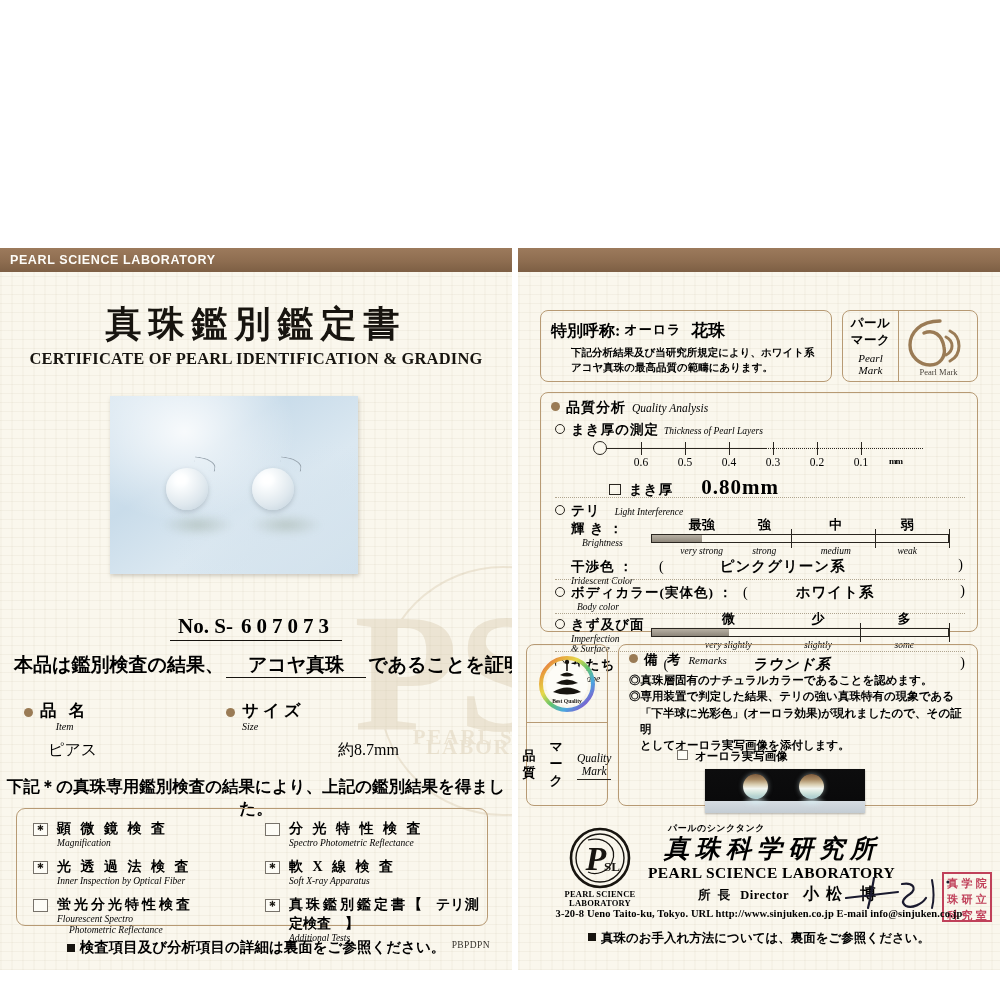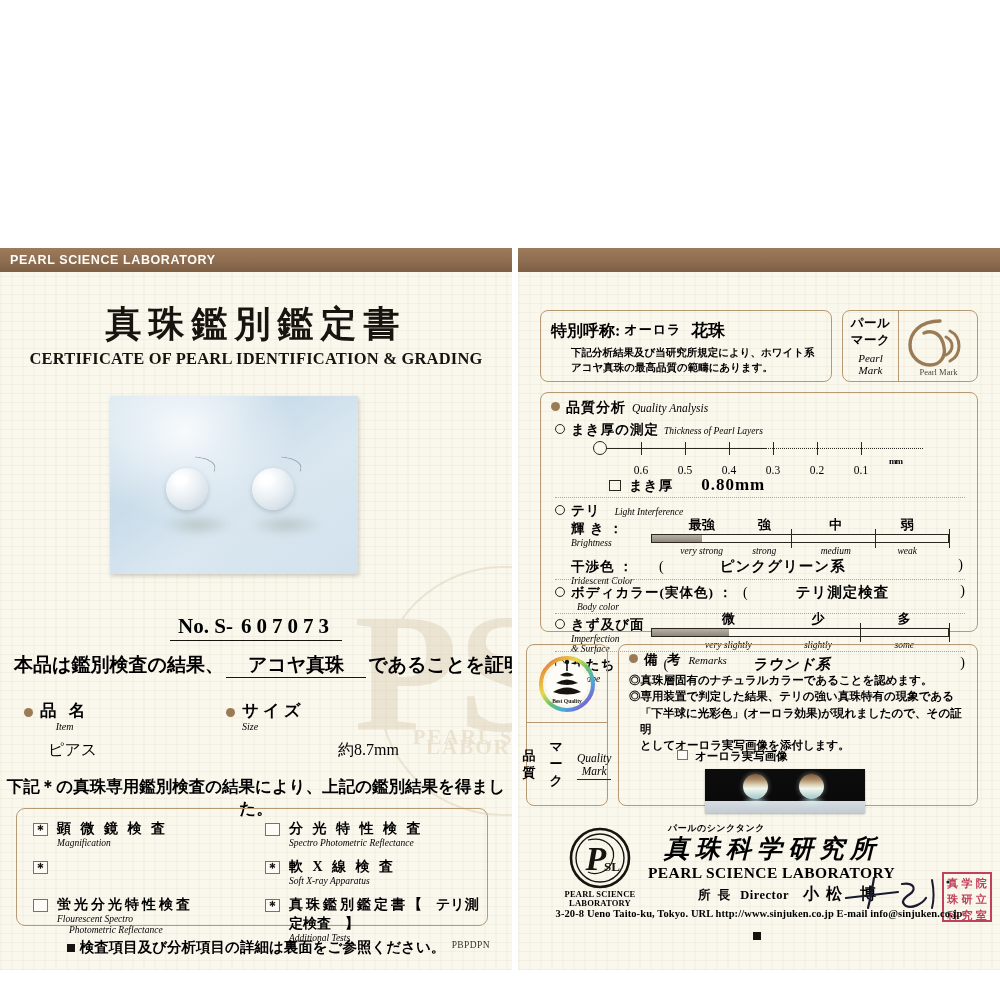--- a/index.html
+++ b/index.html
@@ -178,21 +178,21 @@
 
   .q-row { position:absolute; left: 14px; right: 12px; }
   .ring { display:inline-block; width:10px;height:10px;border:1.6px solid #2a2620;border-radius:50%; vertical-align:0px; margin-right:6px;}
   .q-lbl { font-size: 13.5px; font-weight: bold; letter-spacing: 1px; }
   .q-en { font-size: 9.5px; font-style: italic; margin-left: 5px; }
 
   .scale { position: absolute; }
   .scale .axis { position:absolute; left:0; right:0; top:0; height:0; border-top: 1.6px solid #2a2620; }
   .scale .axis.dot { border-top: 1.6px dotted #2a2620; }
   .scale .tick { position:absolute; top:-6px; width:0; height:13px; border-left:1.6px solid #2a2620; }
-  .scale .tk-lbl { position:absolute; top:8px; font-size: 11.5px; transform: translateX(-50%); margin-top: 8px; }
+  .scale .tk-lbl { position:absolute; top:8px; font-size: 11.5px; transform: translateX(-50%); }
   .scale .circ { position:absolute; top:-7px; width:14px;height:14px;border:1.6px solid #2a2620;border-radius:50%;background:#faf7ed;}
   .scale .unit { position:absolute; top:8px; font-size: 9px; font-weight:bold; letter-spacing:-1px;}
 
   .bar-track { position:absolute; height: 9px; border: 1.5px solid #2a2620; background: #faf7ed; }
   .bar-fill { position:absolute; left:0; top:0; bottom:0; background: linear-gradient(180deg,#b7b0a3,#8e877b); }
   .bar-tick { position:absolute; width:0; border-left:1.5px solid #2a2620; }
   .bar-lab-jp { position:absolute; font-size: 13px; font-weight: bold; transform: translateX(-50%); }
   .bar-lab-en { position:absolute; font-size: 9.5px; font-style: italic; transform: translateX(-50%); }
 
   .paren { font-size: 14px; }
@@ -311,20 +311,22 @@
         </div>
 
         <div class="test">
           <span class="cbox"></span>
           <span><span class="t-jp">分 光 特 性 検 査</span>
             <span class="t-en">Spectro Photometric Reflectance</span></span>
         </div>
 
         <div class="test">
           <span class="cbox">＊</span>
+          <span><span class="t-jp">光 透 過 法 検 査</span>
+            <span class="t-en">Inner Inspection by Optical Fiber</span></span>
         </div>
 
         <div class="test">
           <span class="cbox">＊</span>
           <span><span class="t-jp">軟 X 線 検 査</span>
             <span class="t-en">Soft X-ray Apparatus</span></span>
         </div>
 
         <div class="test">
           <span class="cbox"></span>
@@ -401,31 +403,31 @@
         <div class="tk-lbl" style="left:92px;">0.5</div>
         <div class="tk-lbl" style="left:136px;">0.4</div>
         <div class="tk-lbl" style="left:180px;">0.3</div>
         <div class="tk-lbl" style="left:224px;">0.2</div>
         <div class="tk-lbl" style="left:268px;">0.1</div>
         <div class="unit" style="left:296px;">mm</div>
       </div>
 
       <div class="q-row" style="top:82px; left:68px;">
         <span style="display:inline-block;width:12px;height:11px;border:1.3px solid #2a2620;margin-right:8px;vertical-align:-1px;"></span><span class="q-lbl">まき厚</span>
-        <span style="margin-left:24px;font-size:17px;font-weight:bold;letter-spacing:1px;">0.80mm</span>
+        <span style="margin-left:24px;font-size:21px;font-weight:bold;letter-spacing:1px;">0.80mm</span>
       </div>
       <div style="position:absolute;left:14px;right:12px;top:104px;border-bottom:1px dotted #b0a58f;"></div>
 
       <div class="q-row" style="top:108px;">
         <span class="ring"></span><span class="q-lbl">テリ</span><span class="q-en" style="margin-left:14px;">Light Interference</span>
       </div>
 
       <div style="position:absolute;left:30px;top:126px;">
         <span class="q-lbl">輝 き ：</span>
-        <span class="q-en" style="display:block;margin-left:0;">Brightness</span>
+        <span class="q-en" style="display:block;margin-left:11px;">Brightness</span>
       </div>
 
       <div style="position:absolute;left:110px;top:124px;width:298px;height:34px;">
         <div class="bar-lab-jp" style="left:17%;  top:-1px;">最強</div>
         <div class="bar-lab-jp" style="left:38%;  top:-1px;">強</div>
         <div class="bar-lab-jp" style="left:62%;  top:-1px;">中</div>
         <div class="bar-lab-jp" style="left:86%;  top:-1px;">弱</div>
         <div class="bar-track" style="left:0;right:0;top:17px;">
           <div class="bar-fill" style="width:17%;"></div>
         </div>
@@ -445,21 +447,21 @@
       <div style="position:absolute;left:118px;top:164px;right:14px;">
         <span class="paren">(</span>
         <span class="q-val" style="margin-left:52px;">ピンクグリーン系</span>
         <span class="paren" style="float:right;">)</span>
       </div>
       <div style="position:absolute;left:14px;right:12px;top:186px;border-bottom:1px dotted #b0a58f;"></div>
 
       <div class="q-row" style="top:190px;">
         <span class="ring"></span><span class="q-lbl">ボディカラー(実体色) ：</span>
         <span class="paren" style="margin-left:6px;">(</span>
-        <span class="q-val" style="margin-left:44px;">テリ測定検査</span>
+        <span class="q-val" style="margin-left:44px;">ホワイト系</span>
         <span class="paren" style="float:right;">)</span>
         <span class="q-en" style="display:block;margin-left:22px;">Body color</span>
       </div>
       <div style="position:absolute;left:14px;right:12px;top:220px;border-bottom:1px dotted #b0a58f;"></div>
 
       <div class="q-row" style="top:222px;">
         <span class="ring"></span><span class="q-lbl">きず及び面</span>
         <span class="q-en" style="display:block;margin-left:16px;line-height:1.1;"><span>Imperfection</span><br><span>&amp; Surface</span></span>
       </div>
 
@@ -576,18 +578,18 @@
           <div class="seal-cell">研</div>
           <div class="seal-cell">立</div>
           <div class="seal-cell">科</div>
           <div class="seal-cell">究</div>
           <div class="seal-cell">室</div>
         </div>
       </div>
 
       <div class="f-addr">3-20-8 Ueno Taito-ku, Tokyo.   URL   http://www.sinjuken.co.jp  E-mail  info@sinjuken.co.jp</div>
       <div class="f-note">
-        <span class="sq"></span>
+        <span class="sq"></span><span>真珠のお手入れ方法については、裏面をご参照ください。</span>
       </div>
     </div>
 
   </div>
 </div>
 
 </body></html>

